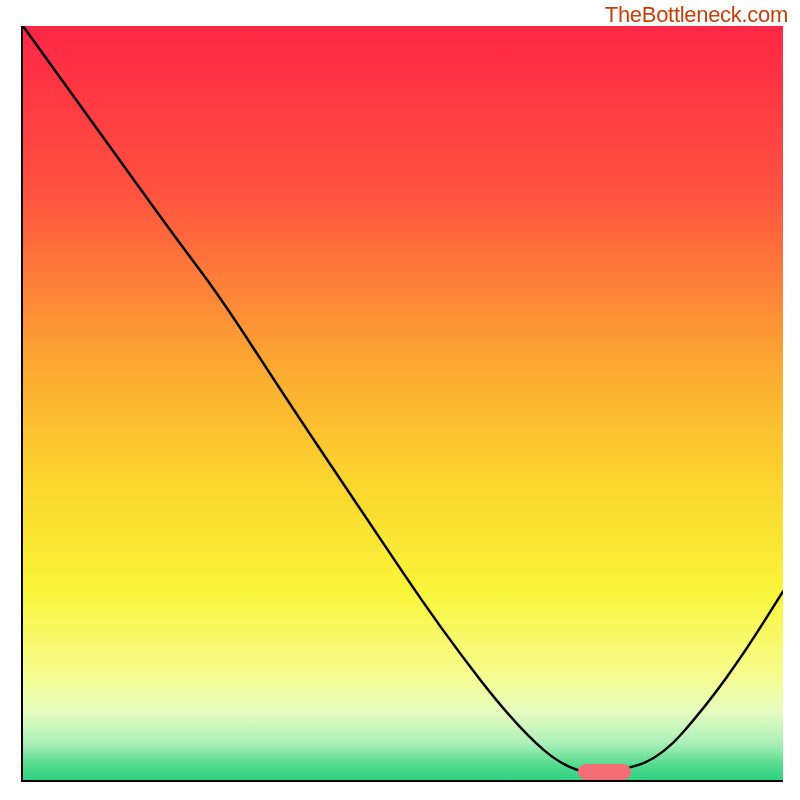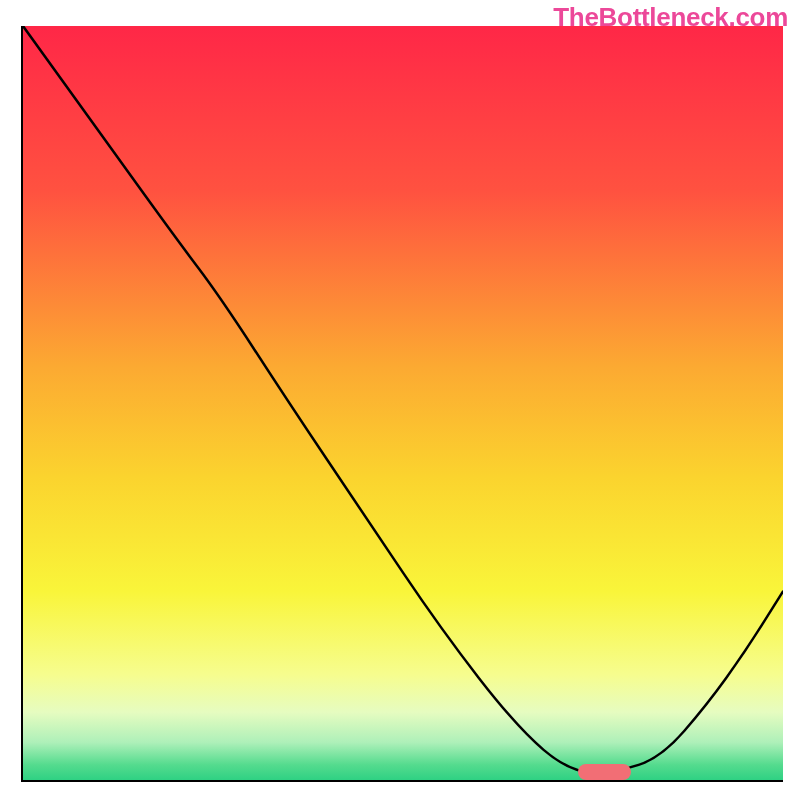--- a/index.html
+++ b/index.html
@@ -12,23 +12,23 @@
   }
   .frame {
     position: relative;
     width: 800px;
     height: 800px;
   }
   .watermark {
     position: absolute;
     top: 2px;
     right: 12px;
-    color: #ec4899;
-    font-size: 26px;
-    font-weight: 700;
+    color: #c2410c;
+    font-size: 22px;
+    font-weight: 400;
     letter-spacing: -0.3px;
   }
   .plot-area {
     position: absolute;
     left: 21px;
     top: 26px;
     width: 762px;
     height: 756px;
     border-left: 2px solid #000;
     border-bottom: 2px solid #000;

